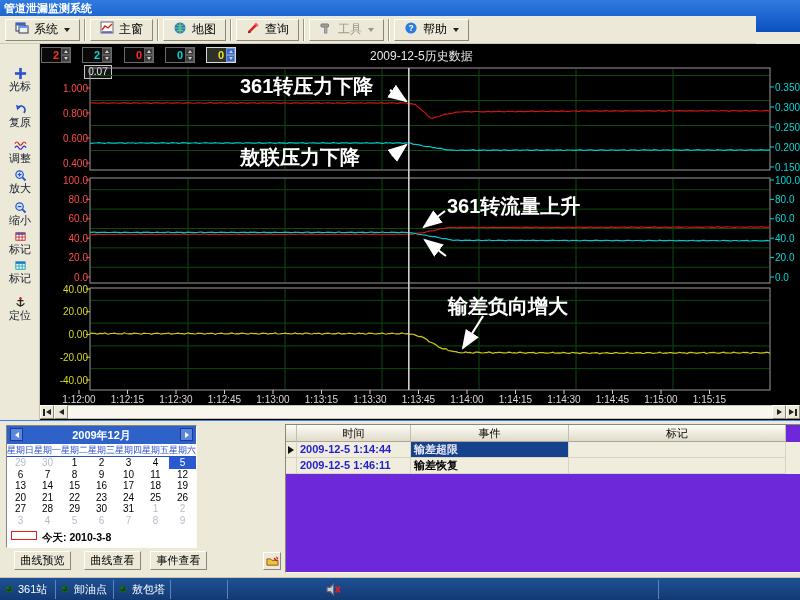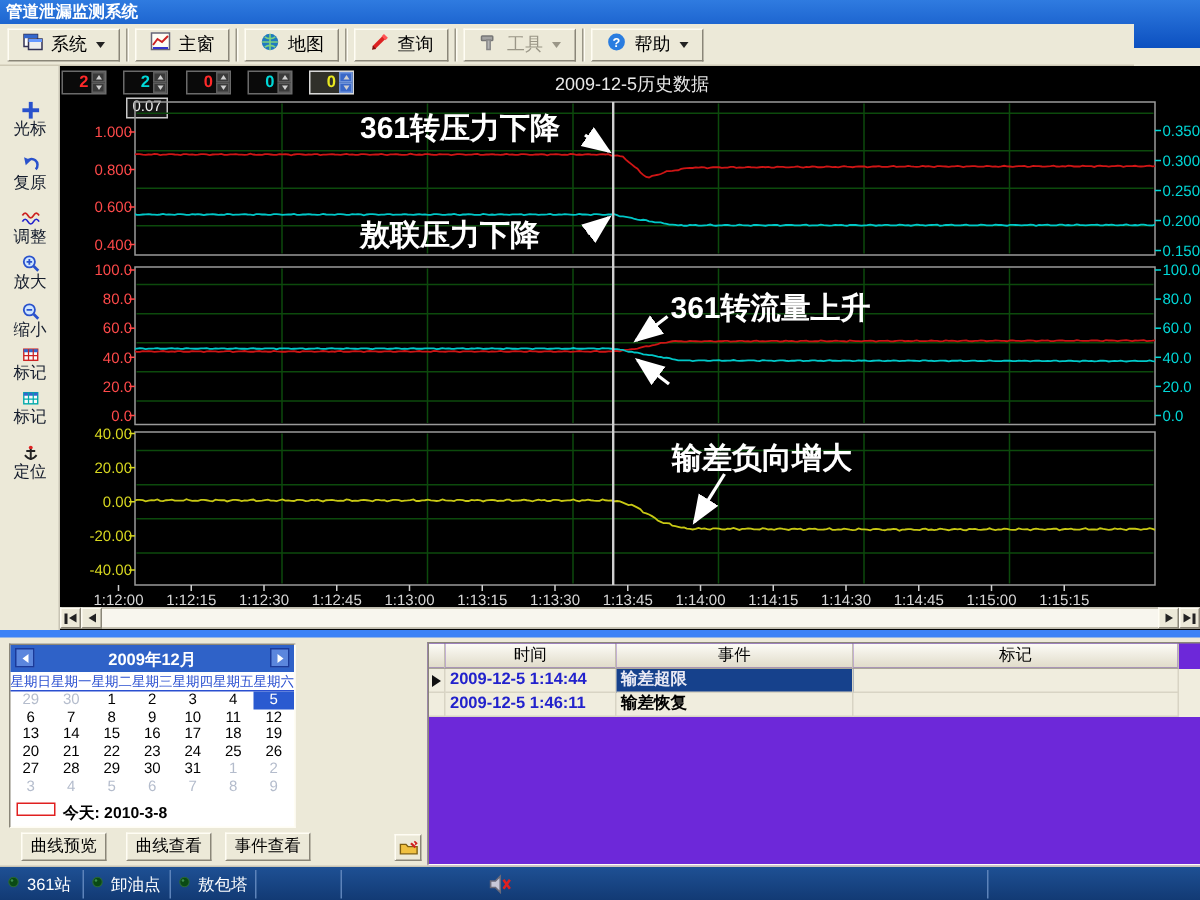--- a/index.html
+++ b/index.html
@@ -55,21 +55,21 @@
     border-color:#fffdf4 #8a8678 #8a8678 #fffdf4;display:flex;align-items:center;justify-content:center;gap:1px;}
   .htrack{flex:1;background:#f8f6ee;border-top:1px solid #c9c5b5;border-bottom:1px solid #c9c5b5;}
   .tri-l{width:0;height:0;border-top:3.5px solid transparent;border-bottom:3.5px solid transparent;border-right:5px solid #222;}
   .tri-r{width:0;height:0;border-top:3.5px solid transparent;border-bottom:3.5px solid transparent;border-left:5px solid #222;}
   .tri-u{width:0;height:0;border-left:3.5px solid transparent;border-right:3.5px solid transparent;border-bottom:5px solid #222;}
   .tri-d{width:0;height:0;border-left:3.5px solid transparent;border-right:3.5px solid transparent;border-top:5px solid #222;}
   .bar-v{width:2px;height:7px;background:#222;}
 
   
   .bottompanel{position:absolute;left:0;top:420px;width:800px;height:157px;background:#ece9d8;
-    border-top:5px solid #3b82f6;}
+    border-top:1px solid #3b82f6;}
 
   
   .calendar{position:absolute;left:6px;top:4px;width:191px;height:123px;background:#fff;
     border:1px solid;border-color:#8a8678 #fffdf4 #fffdf4 #8a8678;}
   .cal-header{height:18px;background:#2f62c8;display:flex;align-items:center;justify-content:center;
     position:relative;color:#fff;font-weight:bold;font-size:11px;}
   .cal-nav{position:absolute;top:2px;width:13px;height:13px;background:#5b86dd;border:1px solid #1a3a9a;
     display:flex;align-items:center;justify-content:center;}
   .cal-nav.prev{left:3px;}.cal-nav.next{right:3px;}
   .cal-nav .tri-l{border-right-color:#fff;border-top-width:3px;border-bottom-width:3px;border-right-width:4px;}

